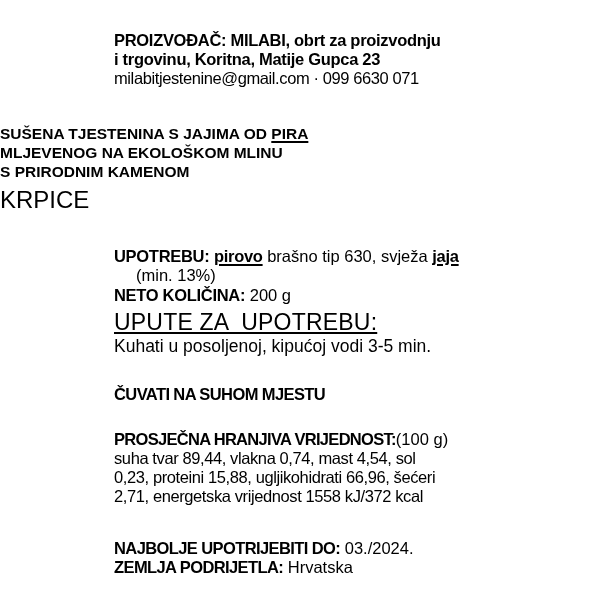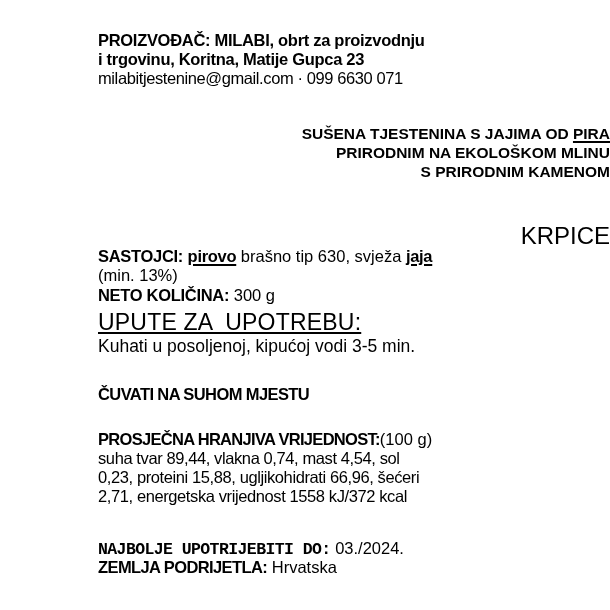--- a/index.html
+++ b/index.html
@@ -1,68 +1,68 @@
 <!DOCTYPE html>
 <html><head>
   <meta charset="utf-8">
   <style>
     html, body { margin: 0; padding: 0; background: #ffffff; }
     body { width: 610px; height: 610px; position: relative; overflow: hidden;
            font-family: "Liberation Sans", sans-serif; color: #000000; }
     .label { position: absolute; left: 0; top: 0; width: 610px; height: 610px; }
-    .line { position: absolute; left: 98px; white-space: nowrap; font-size: 16.5px; line-height: 19px; }
+    .line { position: absolute; left: 114px; white-space: nowrap; font-size: 16.5px; line-height: 19px; }
     .b { font-weight: bold; letter-spacing: -0.3px; }
     .u { text-decoration: underline; text-decoration-thickness: 1.5px; text-underline-offset: 2px; }
-    .center { left: 0; width: 610px; text-align: right; }
+    .center { left: 0; width: 610px; text-align: left; }
     .title { font-size: 15.5px; font-weight: bold; line-height: 19px; letter-spacing: 0; }
     .product { font-size: 24px; line-height: 28px; }
     .big { font-size: 23px; line-height: 26px; letter-spacing: 0.2px; text-decoration: underline; }
     .med { font-size: 17.5px; line-height: 21px; }
     .tight { letter-spacing: -0.4px; }
   </style>
 </head>
 <body>
 
 <div class="label">
 
   <div class="line b" style="top:31px;">
     <span>PROIZVOĐAČ:</span>
     <span>MILABI, obrt za proizvodnju</span>
   </div>
   <div class="line b" style="top:50px;text-align:right;">i trgovinu, Koritna, Matije Gupca 23</div>
   <div class="line tight" style="top:69px;">milabitjestenine@gmail.com · 099 6630 071</div>
 
   <div class="line center title" style="top:124px;"><span>SUŠENA TJESTENINA S JAJIMA OD </span><span class="u">PIRA</span></div>
-  <div class="line center title" style="top:143px;">PRIRODNIM NA EKOLOŠKOM MLINU</div>
+  <div class="line center title" style="top:143px;">MLJEVENOG NA EKOLOŠKOM MLINU</div>
   <div class="line center title" style="top:162px;">S PRIRODNIM KAMENOM</div>
-  <div class="line center product" style="top:186px;margin-top:36px;">KRPICE</div>
+  <div class="line center product" style="top:186px;">KRPICE</div>
 
   <div class="line" style="top:247px;">
-    <span class="b">SASTOJCI:</span>
+    <span class="b">UPOTREBU:</span>
     <span class="b u">pirovo</span><span> brašno tip 630, svježa </span><span class="b u">jaja</span>
   </div>
-  <div class="line" style="top:266px;">(min. 13%)</div>
+  <div class="line" style="top:266px;margin-left:22px;">(min. 13%)</div>
 
   <div class="line" style="top:286px;">
-    <span class="b">NETO KOLIČINA:</span><span> 300 g</span>
+    <span class="b">NETO KOLIČINA:</span><span> 200 g</span>
   </div>
 
   <div class="line big" style="top:309px; white-space:pre;">UPUTE ZA  UPOTREBU:</div>
   <div class="line med" style="top:336px;text-align:center;">Kuhati u posoljenoj, kipućoj vodi 3-5 min.</div>
 
   <div class="line b" style="top:385px; letter-spacing:-0.6px;">ČUVATI NA SUHOM MJESTU</div>
 
   <div class="line" style="top:430px;">
     <span class="b" style="letter-spacing:-0.7px;">PROSJEČNA HRANJIVA VRIJEDNOST:</span><span>(100 g)</span>
   </div>
   <div class="line tight" style="top:449px;text-align:right;">suha tvar 89,44, vlakna 0,74, mast 4,54, sol</div>
   <div class="line tight" style="top:468px;">0,23, proteini 15,88, ugljikohidrati 66,96, šećeri</div>
   <div class="line tight" style="top:487px;">2,71, energetska vrijednost 1558 kJ/372 kcal</div>
 
   <div class="line" style="top:539px;">
-    <span class="b" style="letter-spacing:-0.6px;font-family:Liberation Mono, monospace;">NAJBOLJE UPOTRIJEBITI DO:</span><span> 03./2024.</span>
+    <span class="b" style="letter-spacing:-0.6px;">NAJBOLJE UPOTRIJEBITI DO:</span><span> 03./2024.</span>
   </div>
 
   <div class="line" style="top:558px;">
     <span class="b" style="letter-spacing:-0.6px;">ZEMLJA PODRIJETLA:</span><span> Hrvatska</span>
   </div>
 
 </div>
 
 </body></html>

